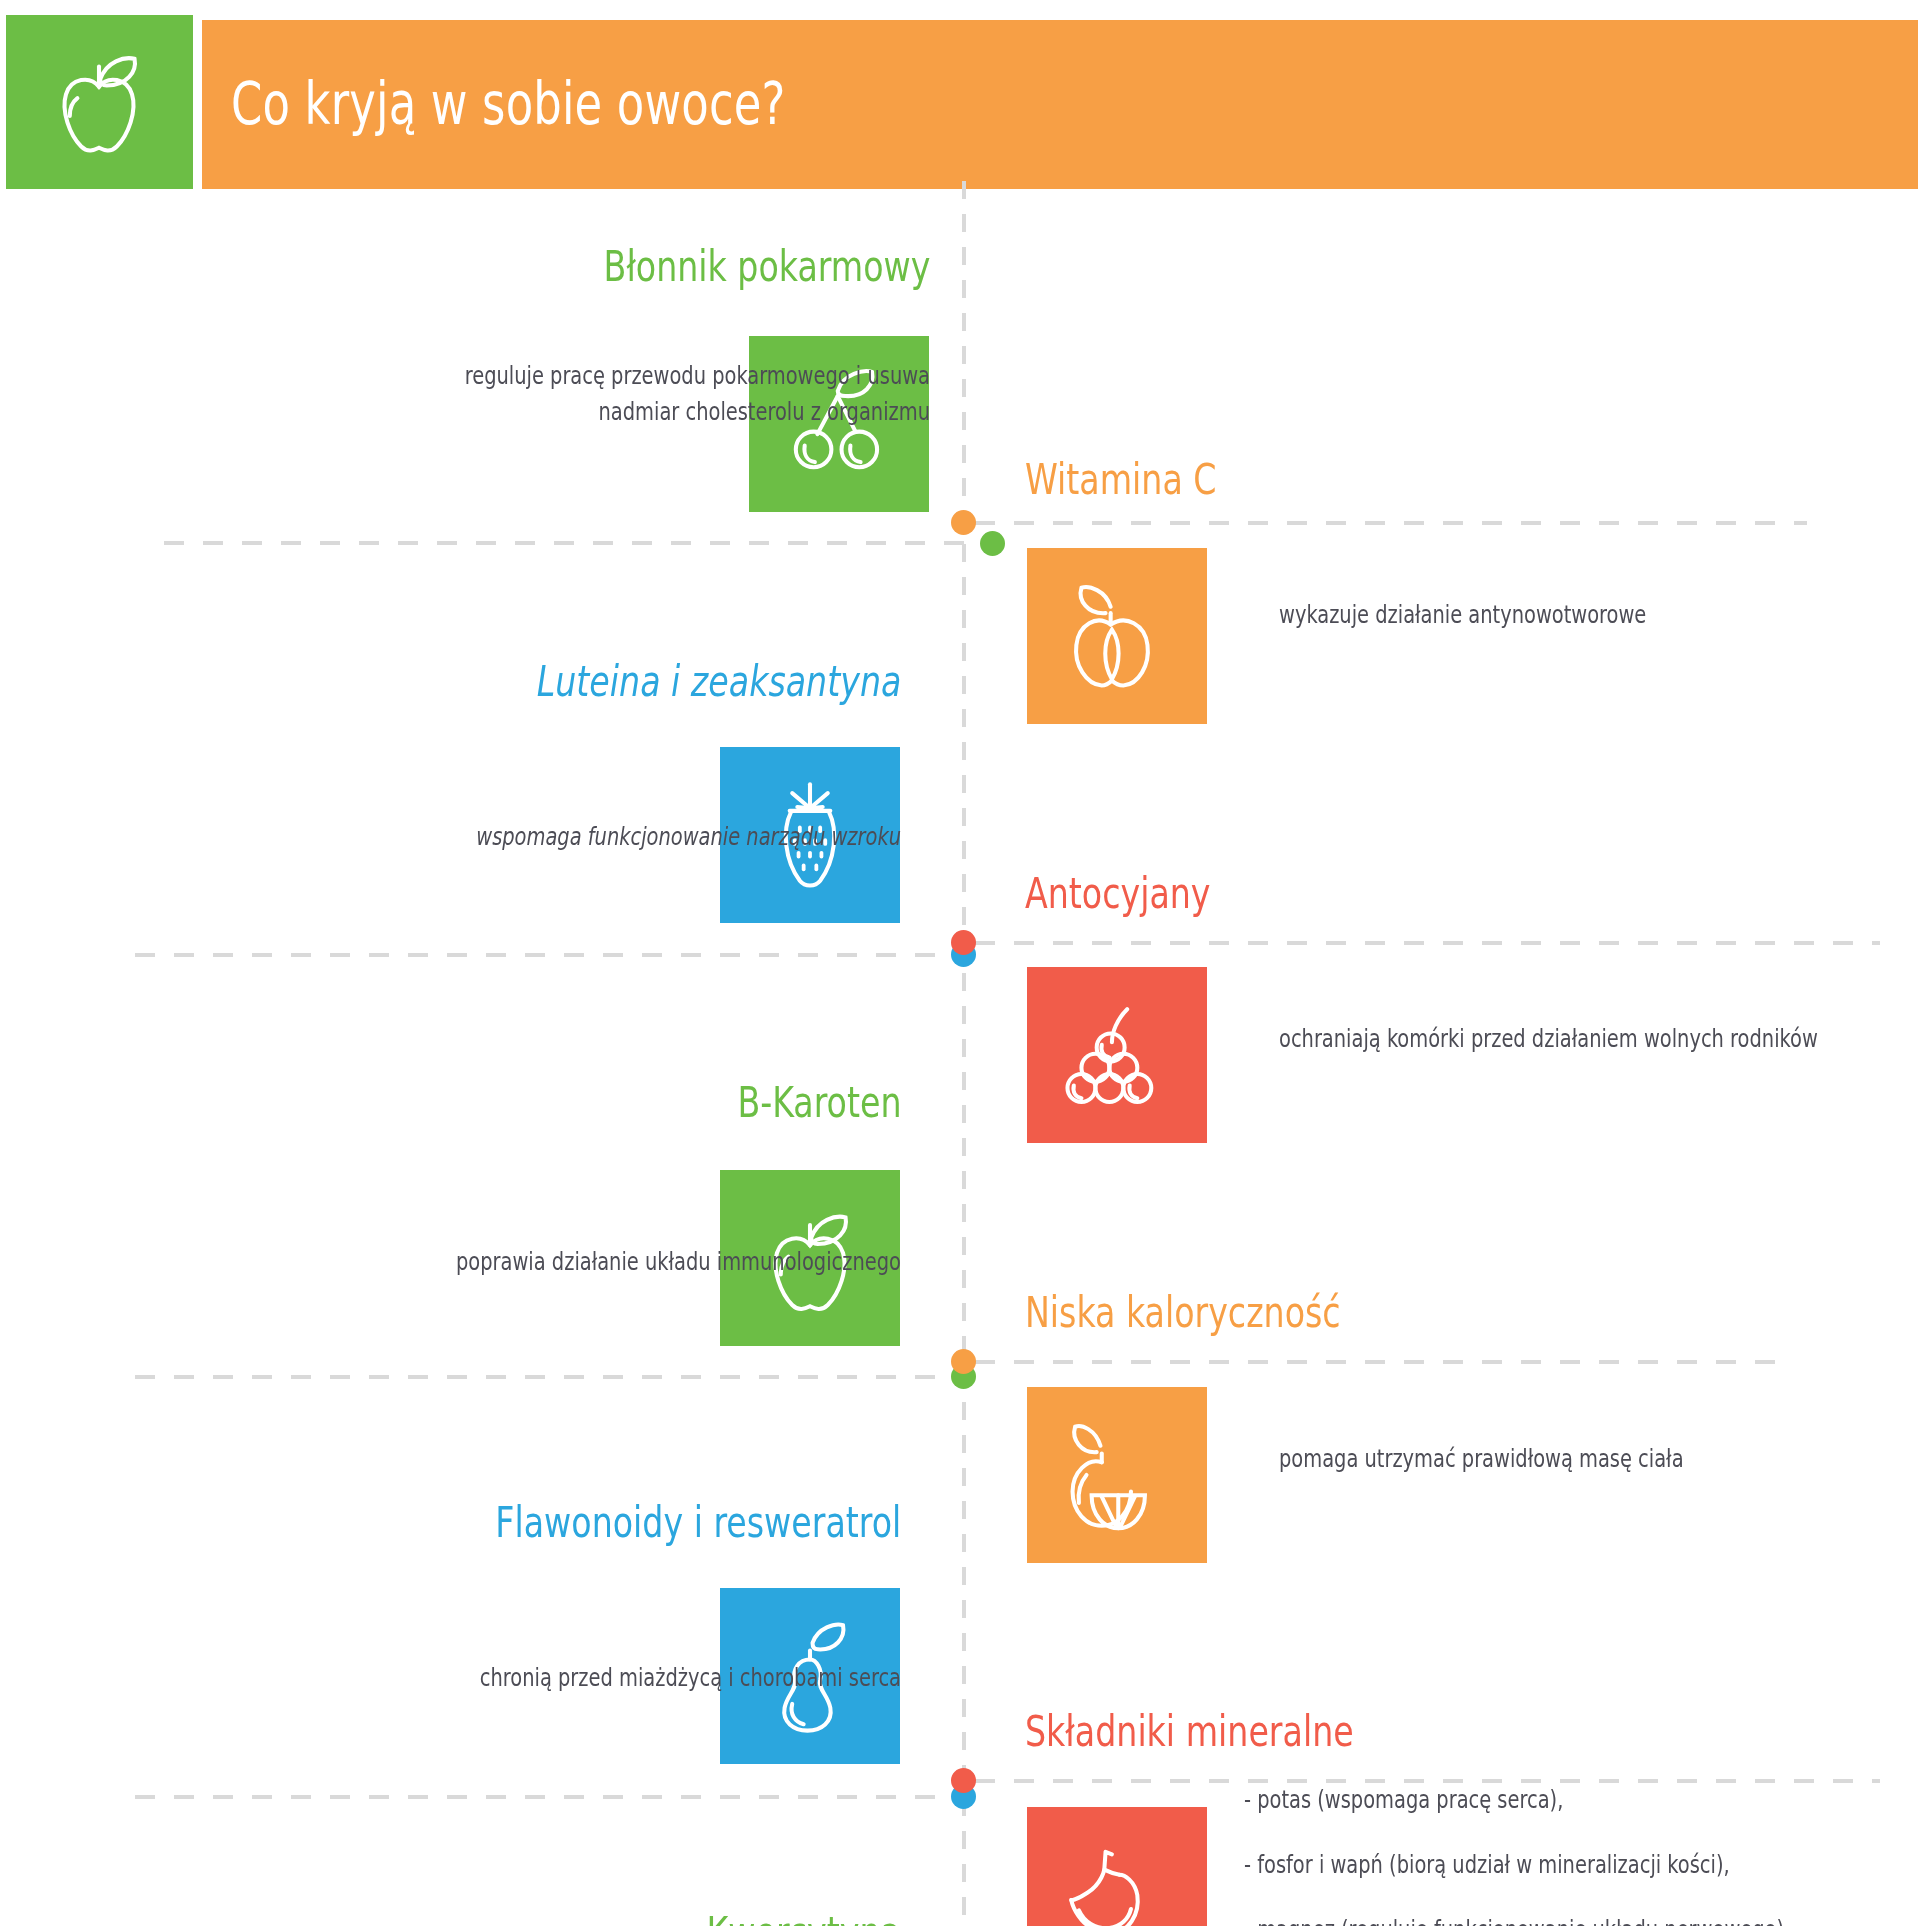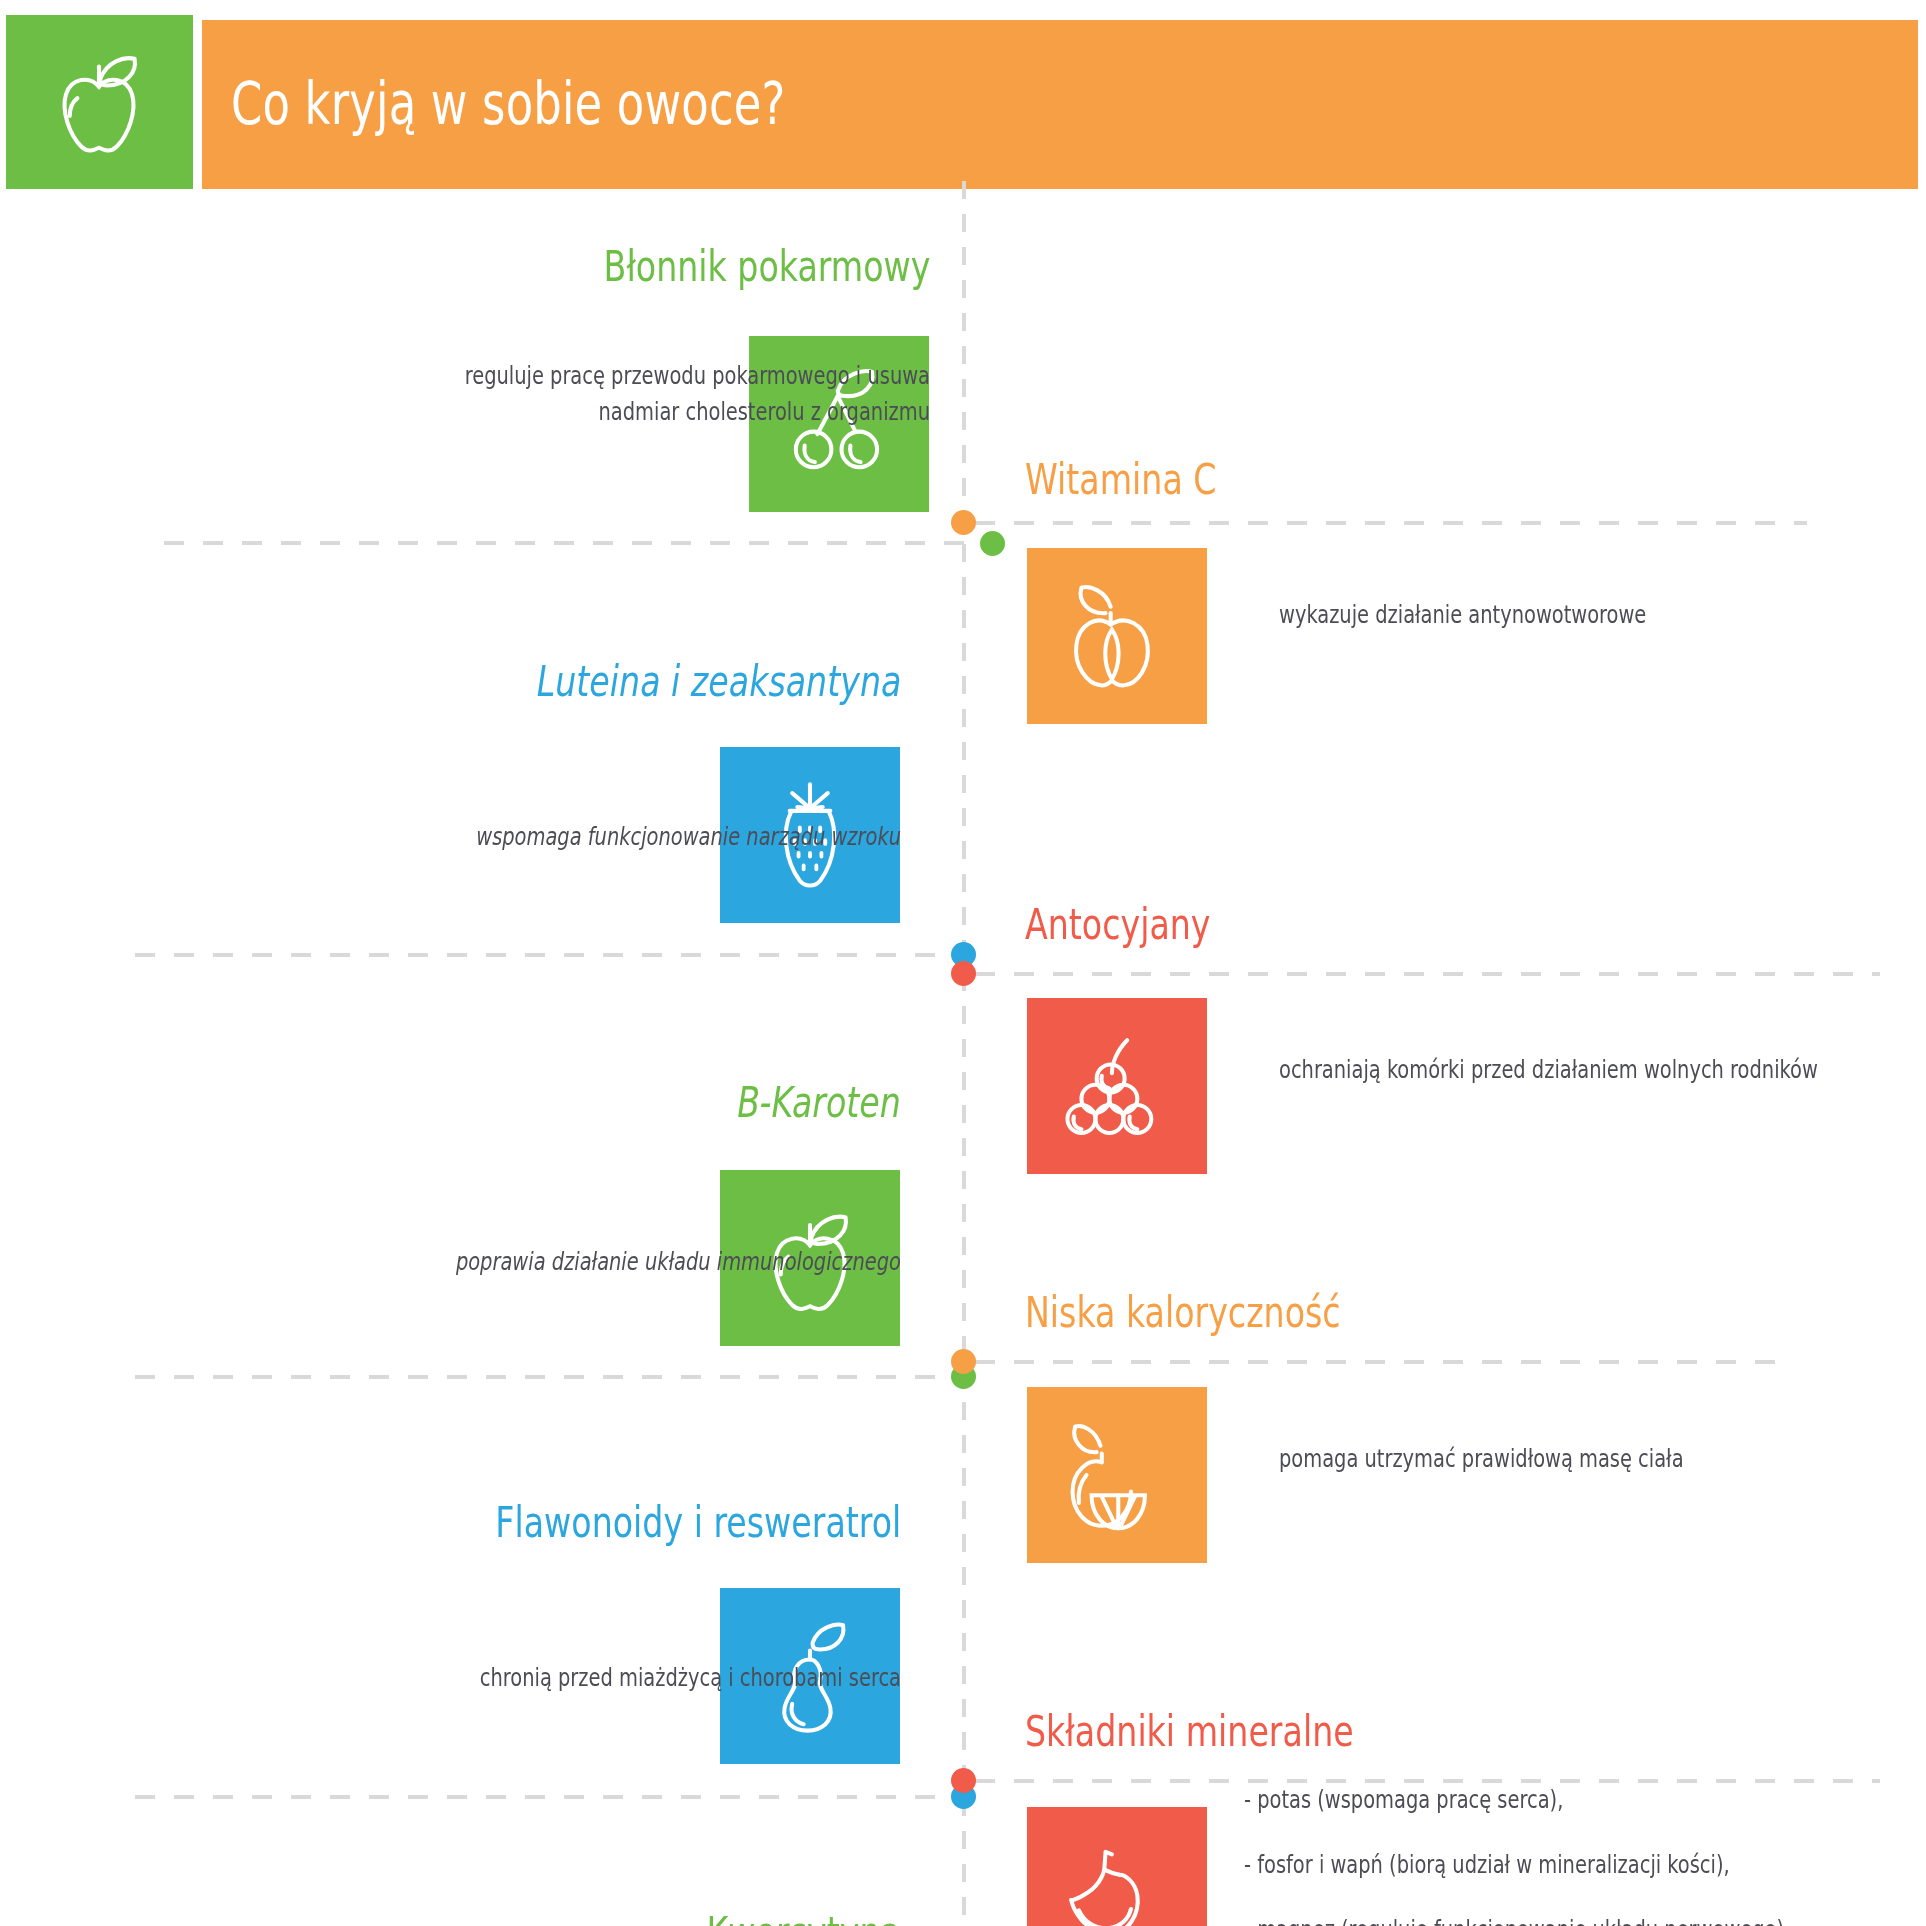--- a/index.html
+++ b/index.html
@@ -150,21 +150,21 @@
             <path d="M55 74 L55 77"></path>
         </g>
       </g>
     </svg>
   </div>
   <div class="desc left" style="right:1025px;top:181px;width:693px;">
     <span class="ln">wspomaga funkcjonowanie narządu wzroku</span>
   </div>
 </div>
 
-<div class="section" style="left:0;top:886px;width:1922px;height:304px;">
+<div class="section" style="left:0;top:855px;width:1922px;height:304px;">
   <div class="rule" style="left:975px;top:86px;width:905px;"></div>
   <div class="dot" style="left:951px;top:75px;background:#f15c4a;"></div>
   <div style="position:absolute;left:1025px;top:0;">
     <div class="sec-title right" style="top:14px;color:#f15c4a;">Antocyjany</div>
   </div>
   <div class="tile" style="left:1027px;top:112px;background:#f15c4a;">
     <svg viewBox="0 0 100 100">
       <g fill="none" stroke="#ffffff" stroke-width="3.2" stroke-linecap="round">
         <path d="M58 14 C50 22,46 32,46 40"></path>
         <circle cx="45" cy="44" r="11"></circle>
@@ -177,21 +177,21 @@
         <path d="M16 74 C15 79,17 83,22 84"></path>
         <path d="M60 74 C59 79,61 83,66 84"></path>
       </g>
     </svg>
   </div>
   <div class="desc right" style="left:1279px;top:166px;width:847px;">
     <span class="ln">ochraniają komórki przed działaniem wolnych rodników</span>
   </div>
 </div>
 
-<div class="section" style="left:0;top:1063px;width:1926px;height:304px;font-style:italic;">
+<div class="section" style="left:0;top:1063px;width:1926px;height:304px;">
   <div class="rule" style="left:135px;top:312px;width:817px;"></div>
   <div class="dot" style="left:951px;top:301px;background:#6cbe45;"></div>
   <div style="position:absolute;left:0;top:0;width:901px;">
     <div class="sec-title left" style="top:15.4px;color:#6cbe45;">B-Karoten</div>
   </div>
   <div class="tile" style="left:720px;top:107px;background:#6cbe45;">
     <svg viewBox="0 0 100 100">
       <g fill="none" stroke="#ffffff" stroke-width="3.2" stroke-linecap="round">
         <path d="M50 40 C43 31,28 33,24 46 C20 59,27 78,36 87 C41 92,46 90,50 88 C54 90,59 92,64 87 C73 78,80 59,76 46 C72 33,57 31,50 40 Z"></path>
         <path d="M50 40 L50 24"></path>

